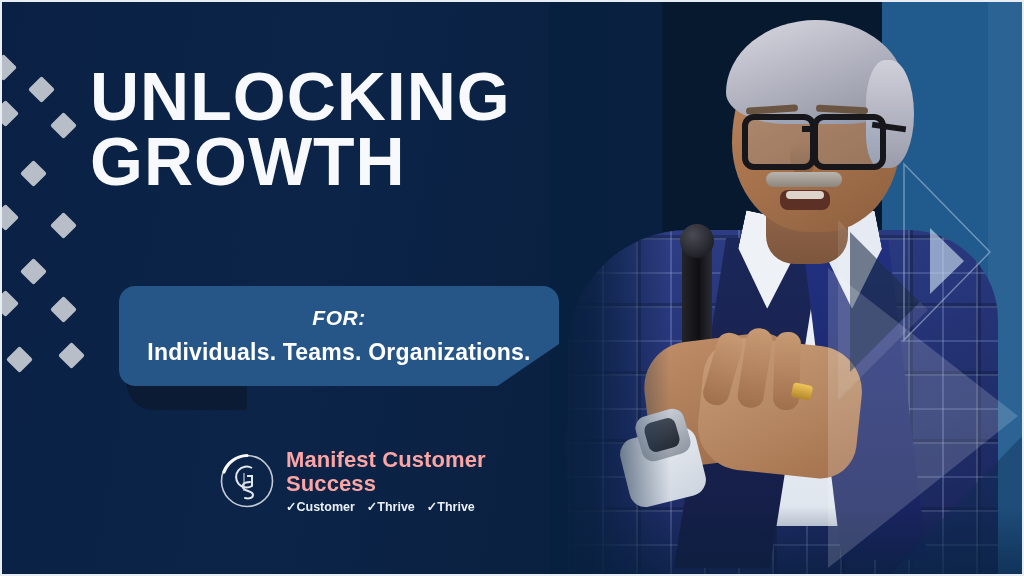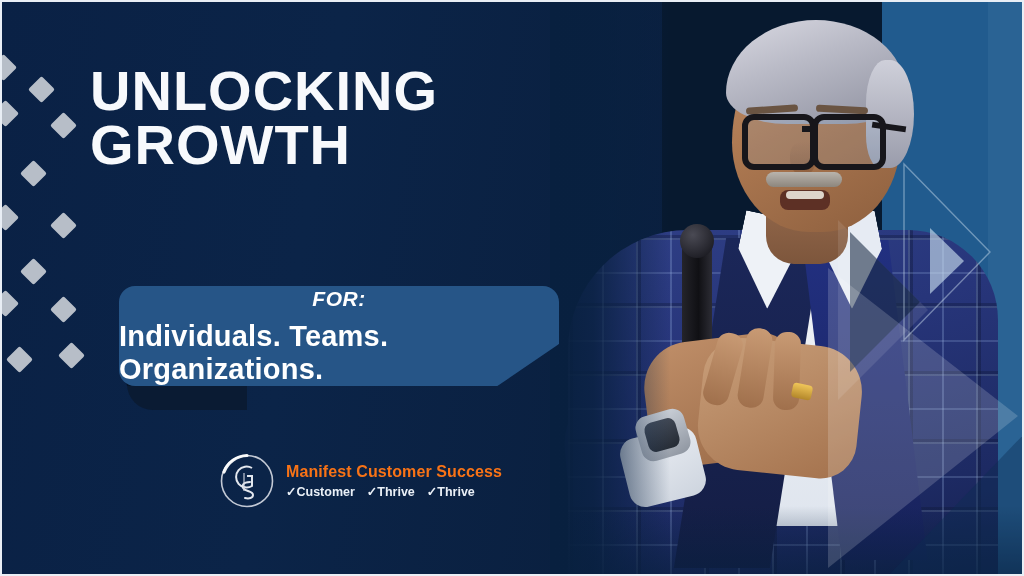--- a/index.html
+++ b/index.html
@@ -196,21 +196,21 @@
     background:linear-gradient(90deg,#08203f 0%,rgba(8,32,63,.86) 36%,rgba(8,32,63,0) 100%);
   }
   .photo-fade-b{
     position:absolute;left:0;bottom:0;width:100%;height:70px;
     background:linear-gradient(0deg,rgba(8,32,63,.65),rgba(8,32,63,0));
   }
 
   
   .headline{
     position:absolute;left:88px;top:62px;width:560px;
-    color:#f7f9fc;font-weight:700;font-size:56px;line-height:.96;
+    color:#f7f9fc;font-weight:700;font-size:68px;line-height:.96;
     letter-spacing:1px;
   }
   .headline .l2{display:block;margin-top:0;}
 
   
   .callout-wrap{position:absolute;left:117px;top:284px;width:452px;height:126px;}
   .callout-tail{
     position:absolute;left:8px;top:78px;width:120px;height:46px;
     background:#0a1b33;border-radius:0 0 0 26px;
   }
@@ -220,28 +220,28 @@
     border-radius:16px 16px 4px 16px;
     clip-path:polygon(0 0, 100% 0, 100% 58%, 86% 100%, 0 100%);
     box-shadow:6px 8px 0 rgba(5,16,32,.55);
     display:flex;flex-direction:column;align-items:center;justify-content:center;
   }
   .callout-for{
     color:#ffffff;font-style:italic;font-weight:700;font-size:21px;
     letter-spacing:.5px;margin-bottom:9px;
   }
   .callout-sub{
-    color:#ffffff;font-weight:700;font-size:29px;letter-spacing:.2px;
+    color:#ffffff;font-weight:700;font-size:23px;letter-spacing:.2px;
   }
 
   
   .logo-block{position:absolute;left:216px;top:448px;width:300px;height:62px;display:flex;align-items:center;}
   .logo-mark{width:58px;height:58px;position:relative;flex:0 0 58px;}
   .logo-text{margin-left:10px;}
-  .logo-name{color:#f97316;font-weight:700;font-size:16px;letter-spacing:.1px;line-height:1.1;}
+  .logo-name{color:#fca5a5;font-weight:700;font-size:22px;letter-spacing:.1px;line-height:1.1;}
   .logo-tag{margin-top:3px;display:flex;gap:12px;color:#eaf0f7;font-size:12.5px;font-weight:600;}
   .logo-tag span{white-space:nowrap;}
 
   .site-url{
     position:absolute;left:216px;top:516px;width:300px;text-align:center;
     color:#eef2f8;font-size:14.5px;font-weight:500;letter-spacing:.1px;
     text-decoration:underline;text-underline-offset:3px;
   }
 </style>
 </head>

